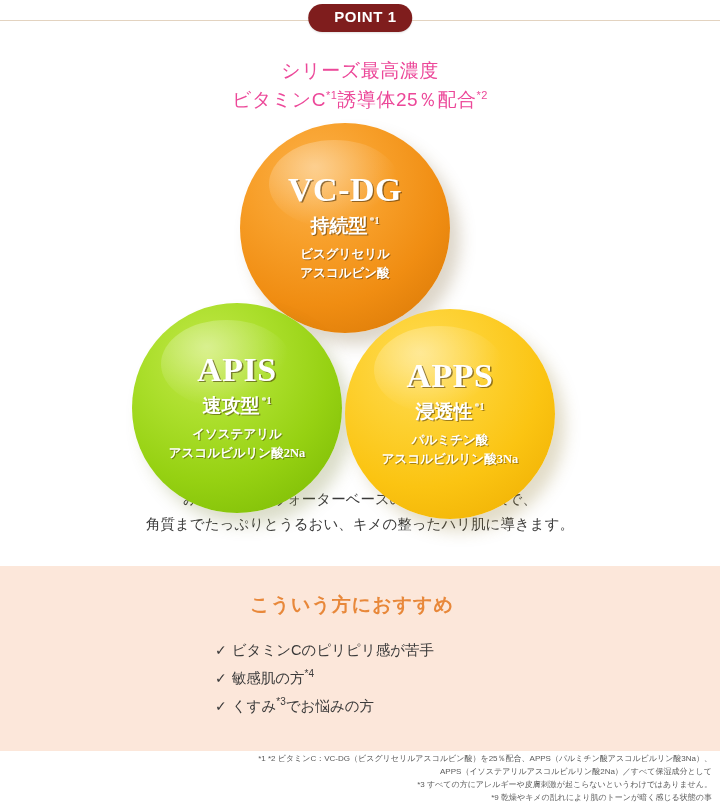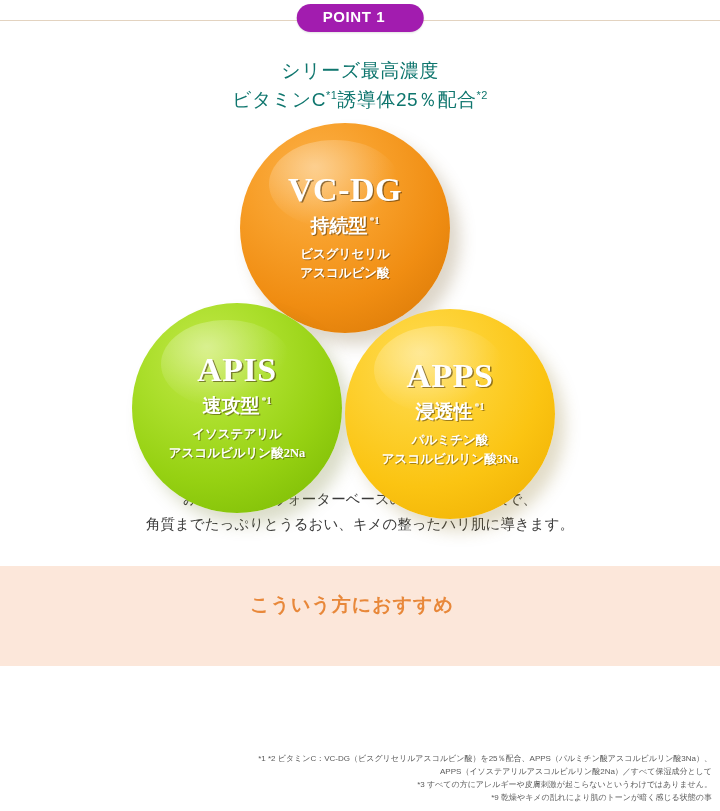--- a/index.html
+++ b/index.html
@@ -28,37 +28,37 @@
     left: 0;
     width: 720px;
     height: 1px;
     background: #e3d3c0;
   }
   .point-badge {
     position: absolute;
     top: 4px;
     left: 50%;
     transform: translateX(-50%);
-    background: #a21caf;
+    background: #7f1d1d;
     color: #ffffff;
     border-radius: 16px;
-    padding: 5px 38px 6px 26px;
+    padding: 5px 15px 6px 26px;
     font-size: 15px;
     font-weight: bold;
     letter-spacing: 0.6px;
     line-height: 1.1;
     white-space: nowrap;
     box-shadow: 0 1px 2px rgba(0,0,0,0.12);
   }
 
   
   .headline {
     margin-top: 12px;
     text-align: center;
-    color: #0f766e;
+    color: #ec4899;
     font-size: 19px;
     line-height: 1.55;
     letter-spacing: 0.5px;
   }
   .headline .sup {
     font-size: 11px;
     vertical-align: super;
   }
 
   
@@ -267,20 +267,31 @@
 
 </div>
 
 <div class="description">
   <div>みずみずしいウォーターベースのクリアな美容液で、</div>
   <div>角質までたっぷりとうるおい、キメの整ったハリ肌に導きます。</div>
 </div>
 
 <div class="recommend">
   <div class="recommend-title">こういう方におすすめ</div>
+  <ul class="recommend-list">
+    <li>
+      <span class="check">✓</span><span>ビタミンCのピリピリ感が苦手</span>
+    </li>
+    <li>
+      <span class="check">✓</span><span>敏感肌の方</span><span class="sup">*4</span>
+    </li>
+    <li>
+      <span class="check">✓</span><span>くすみ</span><span class="sup">*3</span><span>でお悩みの方</span>
+    </li>
+  </ul>
 </div>
 
 <div class="footnotes">
   <div>*1 *2 ビタミンC：VC-DG（ビスグリセリルアスコルビン酸）を25％配合、APPS（パルミチン酸アスコルビルリン酸3Na）、</div>
   <div>APPS（イソステアリルアスコルビルリン酸2Na）／すべて保湿成分として</div>
   <div>*3 すべての方にアレルギーや皮膚刺激が起こらないというわけではありません。</div>
   <div>*9 乾燥やキメの乱れにより肌のトーンが暗く感じる状態の事</div>
 </div>
 
 </body></html>

